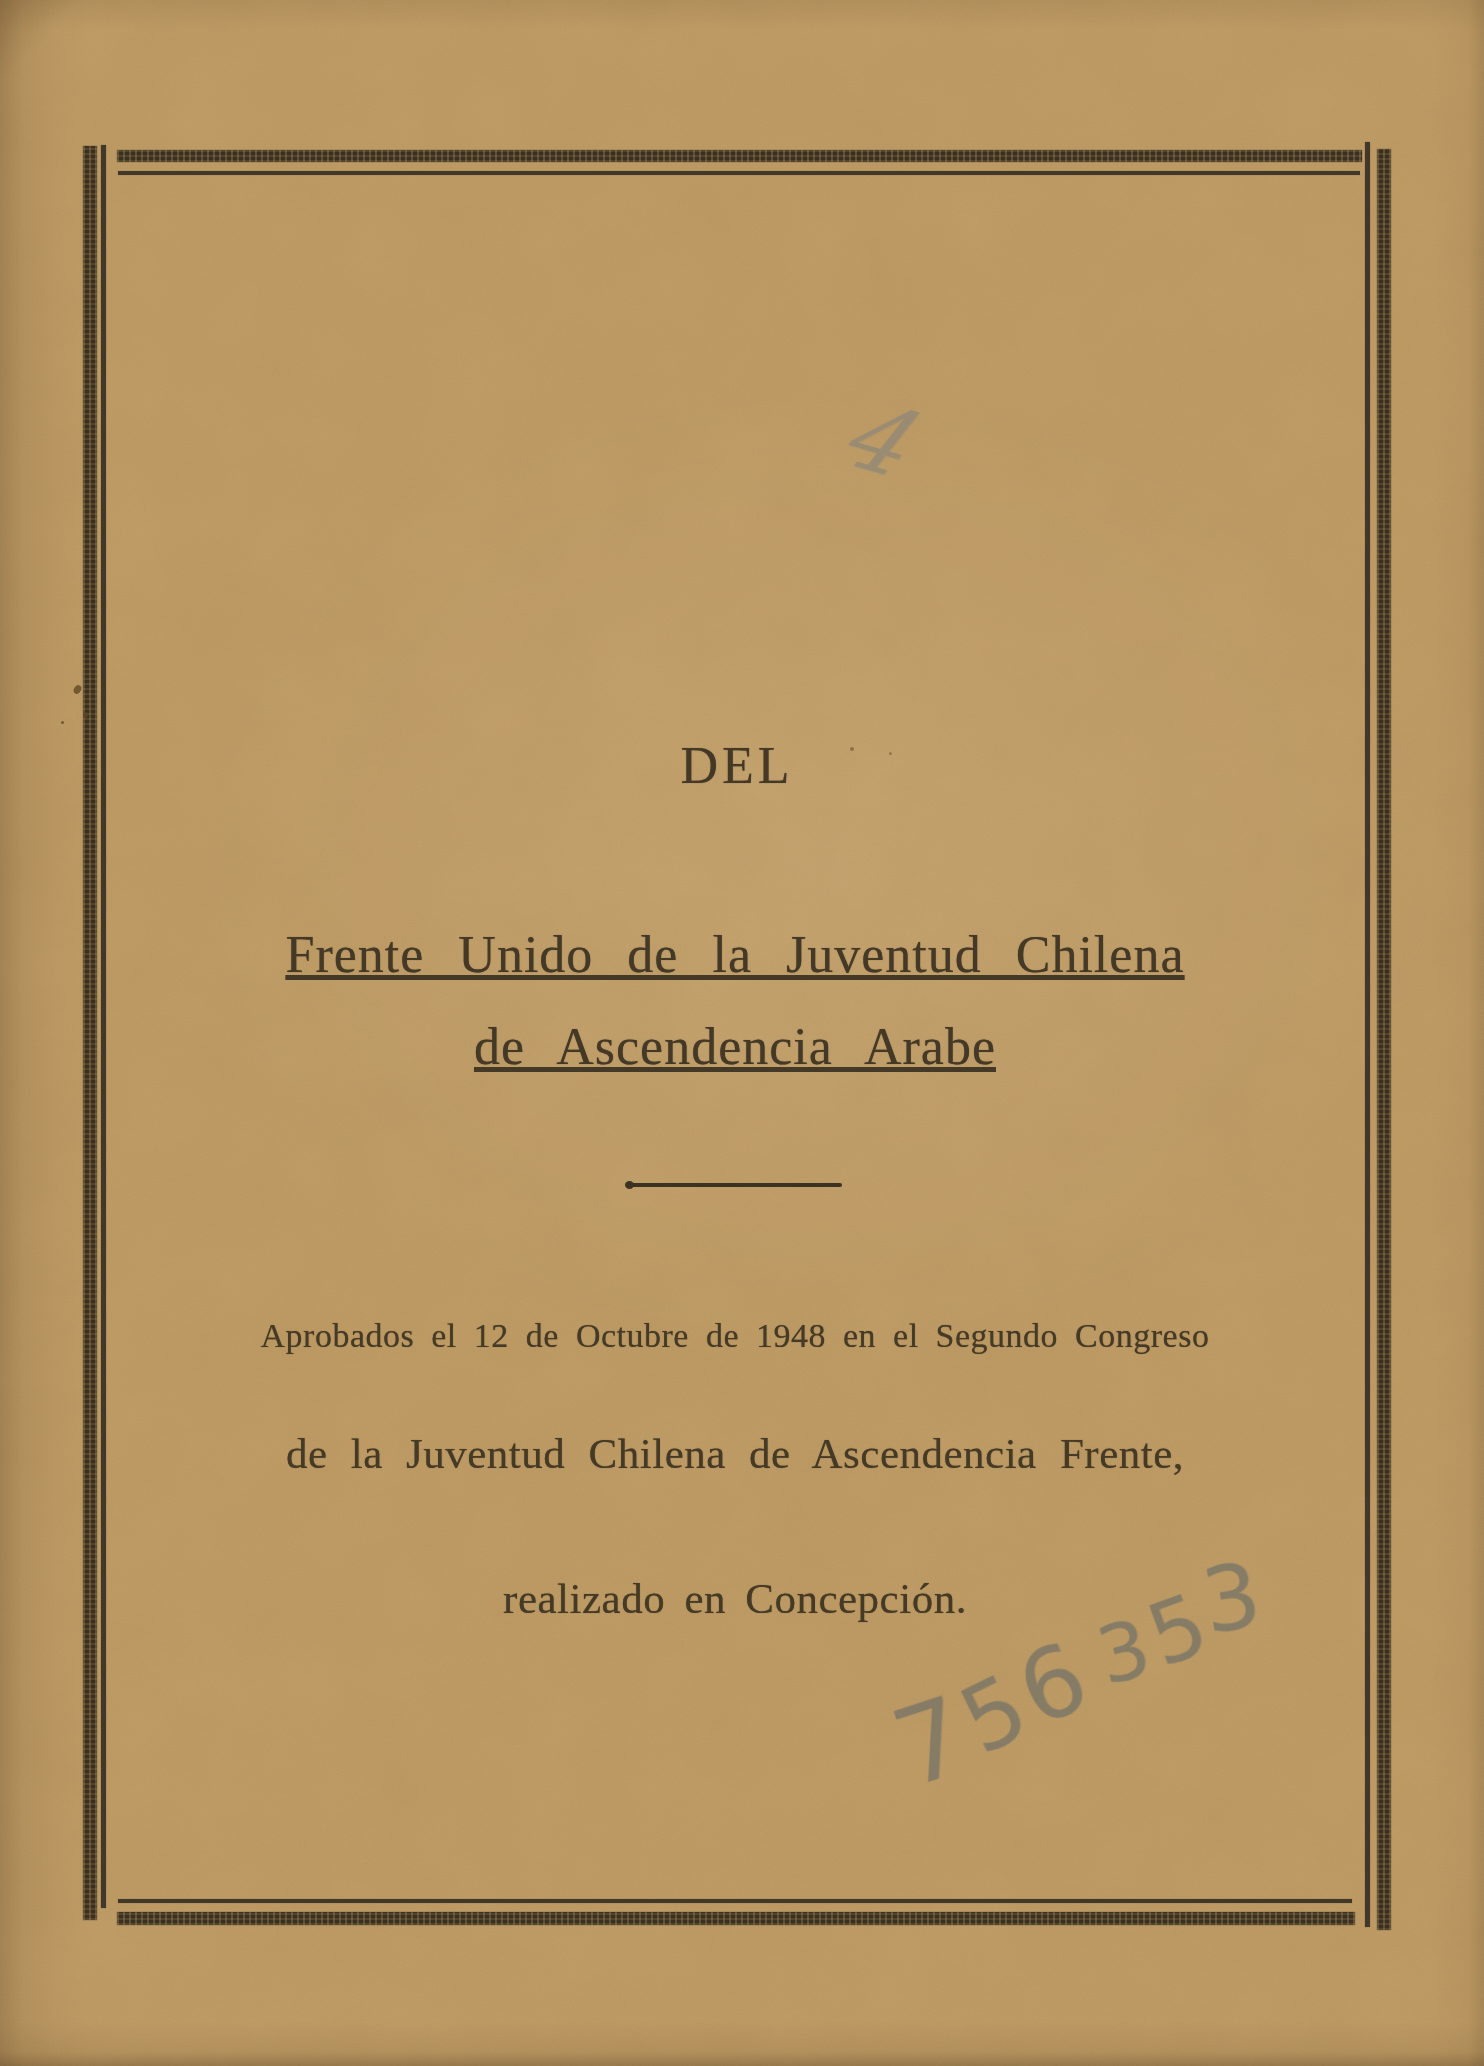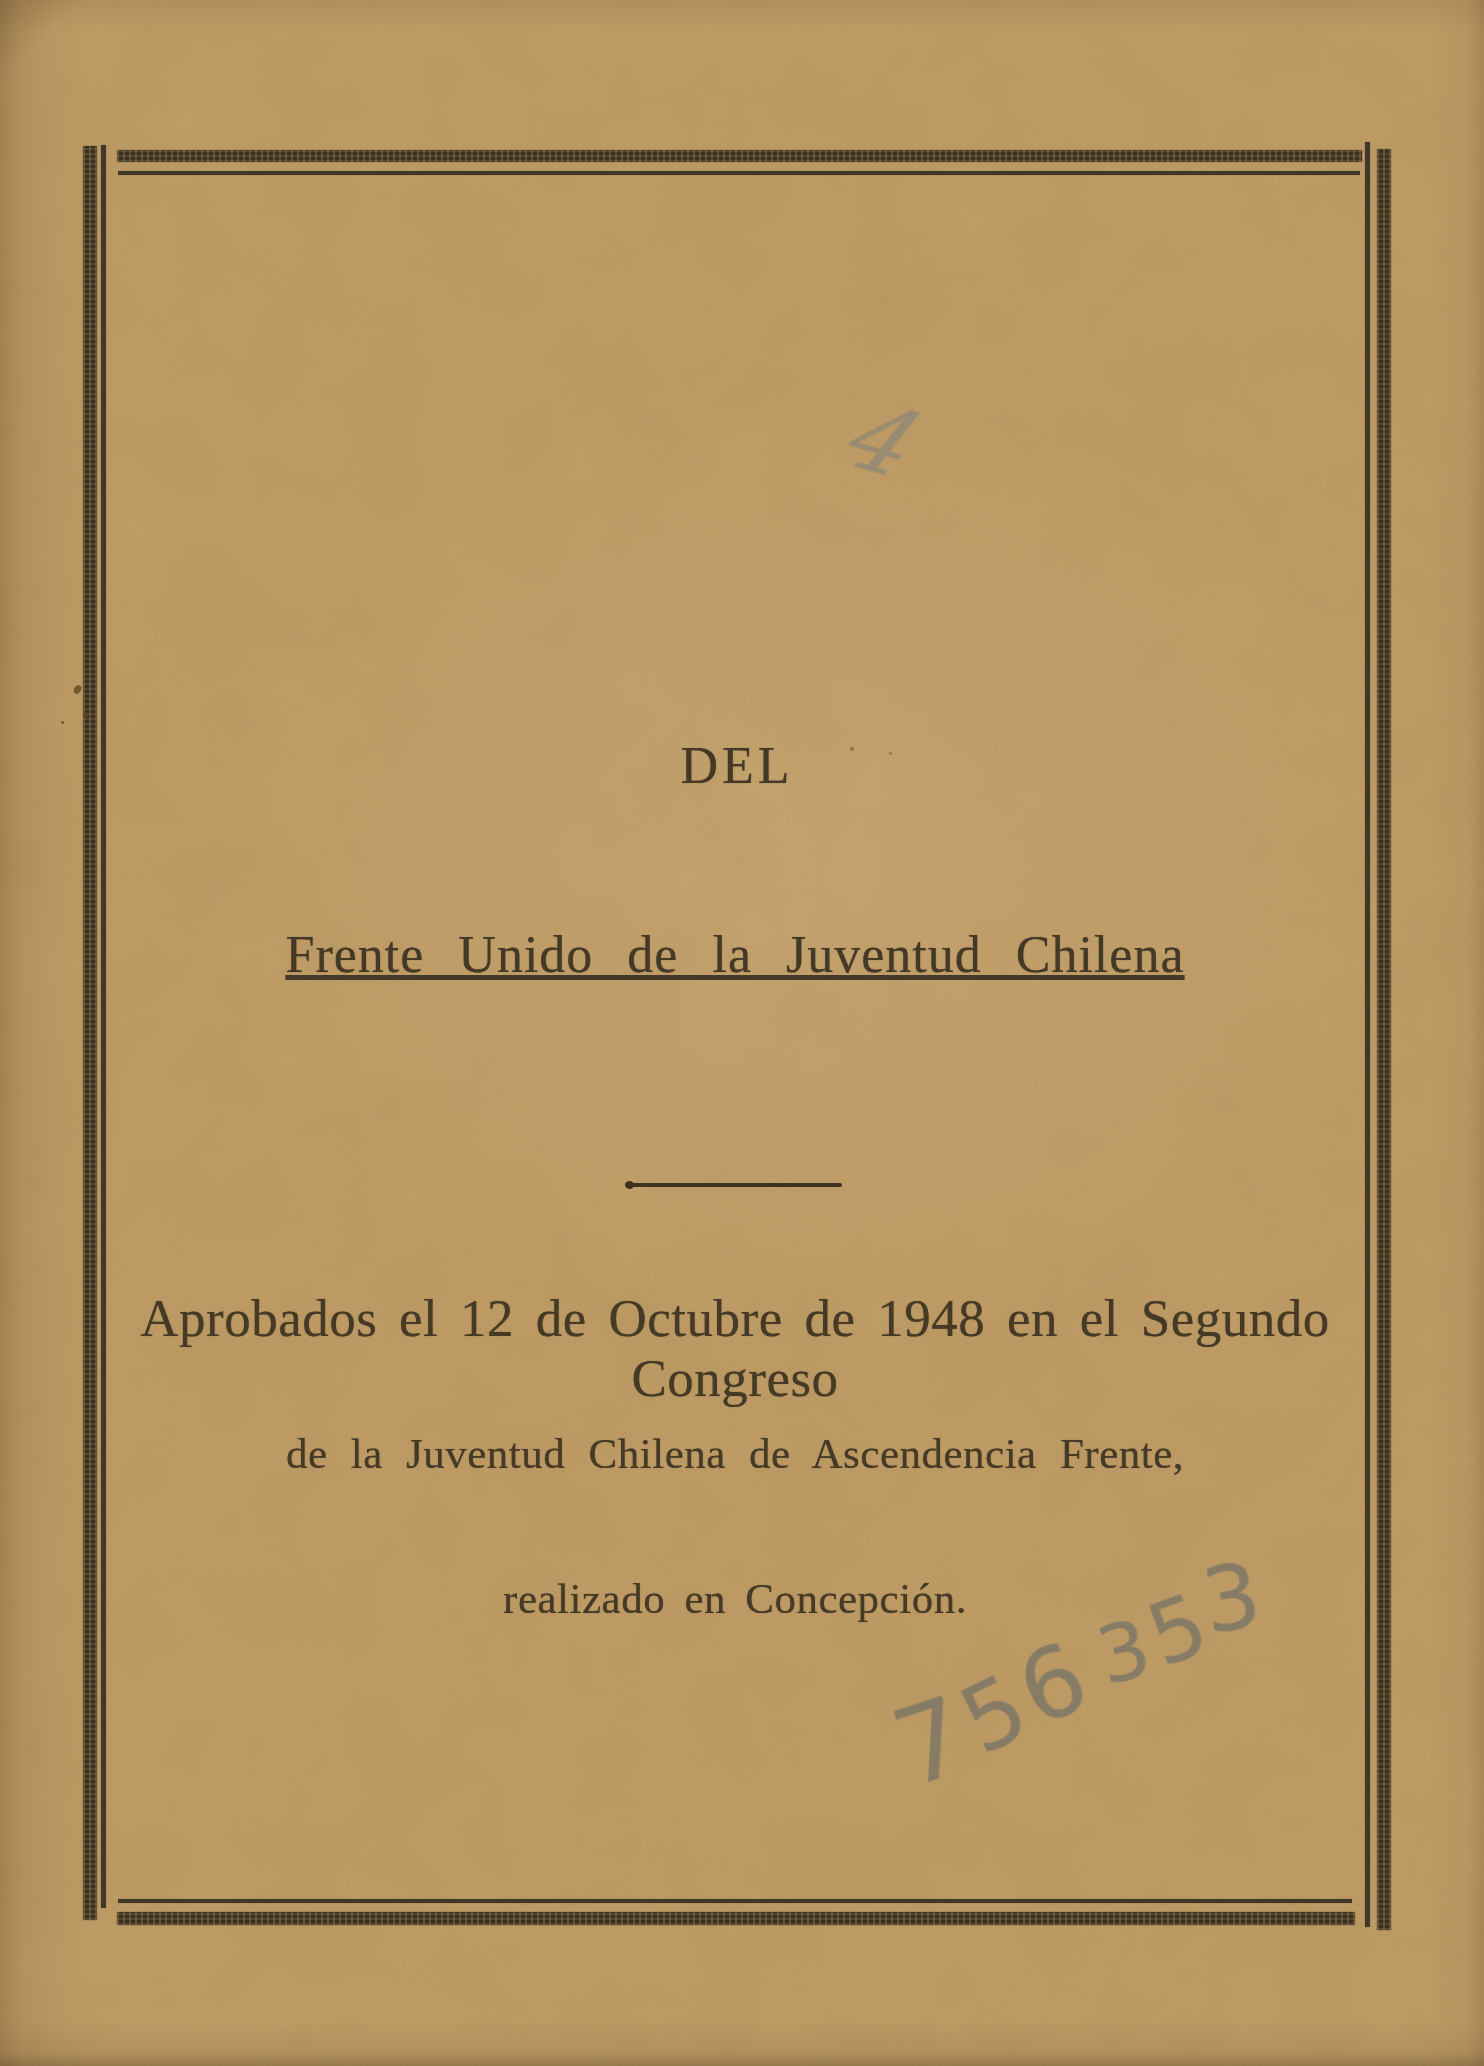--- a/index.html
+++ b/index.html
@@ -36,21 +36,21 @@
   .tr{left:1365px;top:142px;width:5px;height:1785px;}
 
   
   .col{position:absolute;left:103px;right:117px;text-align:center;}
   .ink{text-shadow:0 0 1px rgba(62,51,32,.65);}
   .title{top:511px;font-size:96px;letter-spacing:16px;padding-left:16px;color:#3f3422;font-weight:bold;font-stretch:normal;}
   .del{top:736px;font-size:52px;letter-spacing:4px;padding-left:4px;color:#443927;}
   .org{top:909px;font-size:52px;line-height:92px;letter-spacing:1px;word-spacing:20px;color:#443927;text-decoration:underline;}
   .divider{position:absolute;left:627px;top:1183px;width:215px;height:4px;background:#3b3222;border-radius:2px;}
   .divider::before{content:"";position:absolute;left:-2px;top:-2px;width:9px;height:8px;background:#3b3222;border-radius:50%;}
-  .appr1{top:1288px;font-size:53px;word-spacing:8px;letter-spacing:.5px;}
+  .appr1{top:1317px;font-size:34px;word-spacing:8px;letter-spacing:.5px;}
   .appr2{top:1429px;font-size:43px;word-spacing:12px;letter-spacing:.5px;}
   .appr3{top:1574px;font-size:43px;word-spacing:8px;letter-spacing:.5px;}
 
   
   .hw4{
     position:absolute;left:854px;top:386px;
     font-family:"DejaVu Serif",serif;font-style:italic;
     font-size:94px;color:#8d8778;opacity:.72;
     transform:rotate(16deg) skewX(-12deg);
     filter:blur(.4px);
@@ -109,20 +109,21 @@
     <div class="rule thin tr"></div>
   </div>
 
   <div class="hw4">4</div>
 
 
   <div class="col del ink">DEL</div>
 
   <div class="col org ink">
     <div>Frente Unido de la Juventud Chilena</div>
+    <div>de Ascendencia Arabe</div>
   </div>
 
   <div class="divider"></div>
 
   <div class="col appr1 ink">Aprobados el 12 de Octubre de 1948 en el Segundo Congreso</div>
   <div class="col appr2 ink">de la Juventud Chilena de Ascendencia Frente,</div>
   <div class="col appr3 ink">realizado en Concepción.</div>
 
   <div class="catalog"><span>7</span><span>5</span><span>6</span><span>3</span><span>5</span><span>3</span></div>
 

